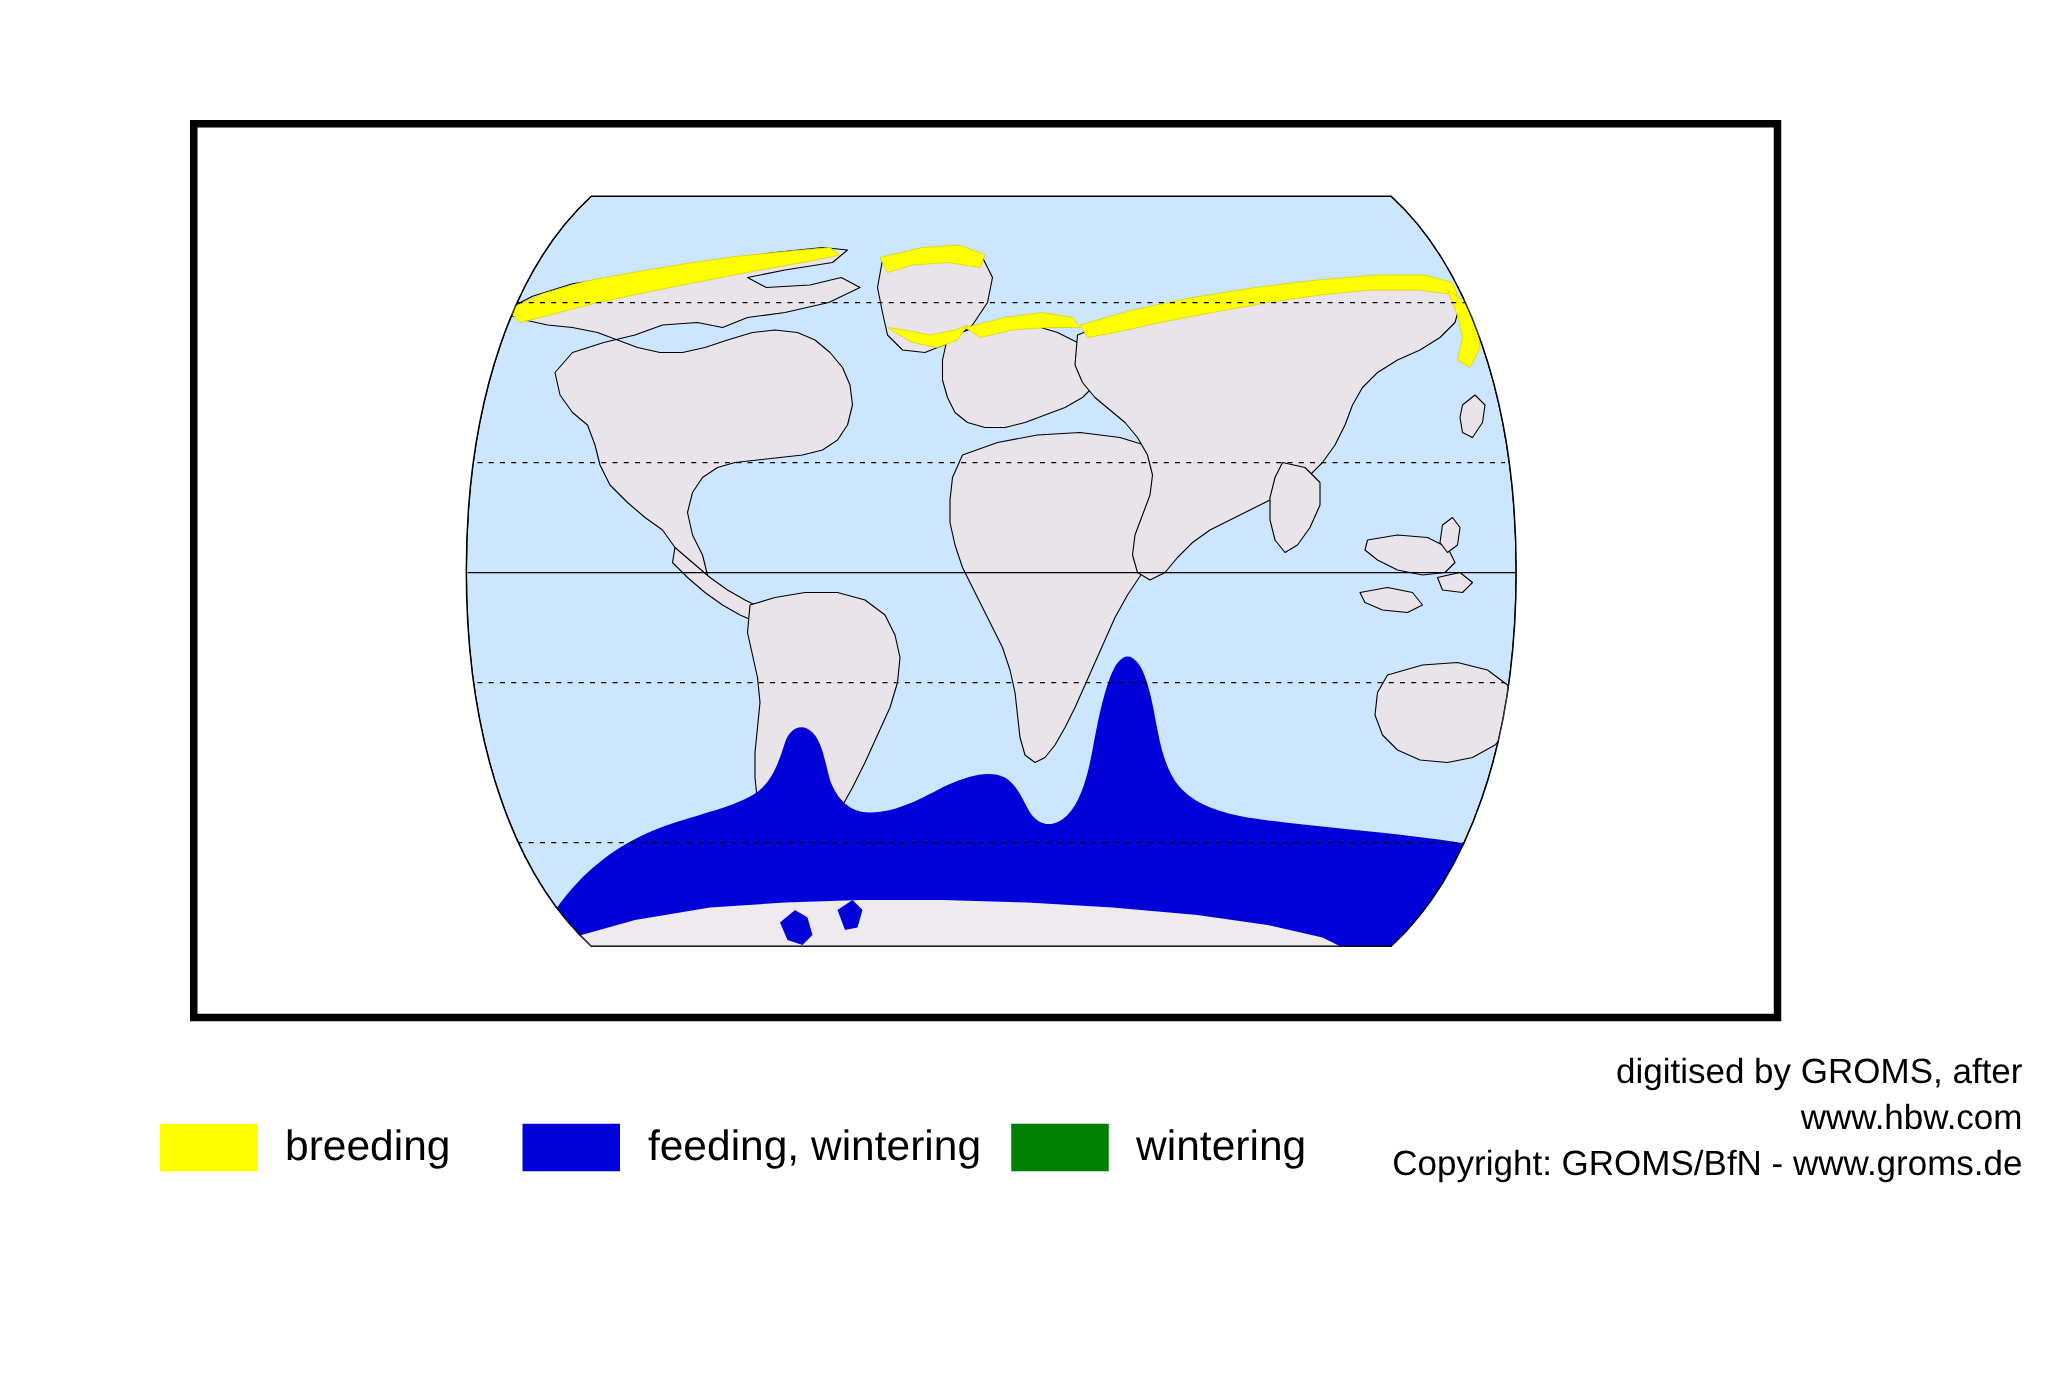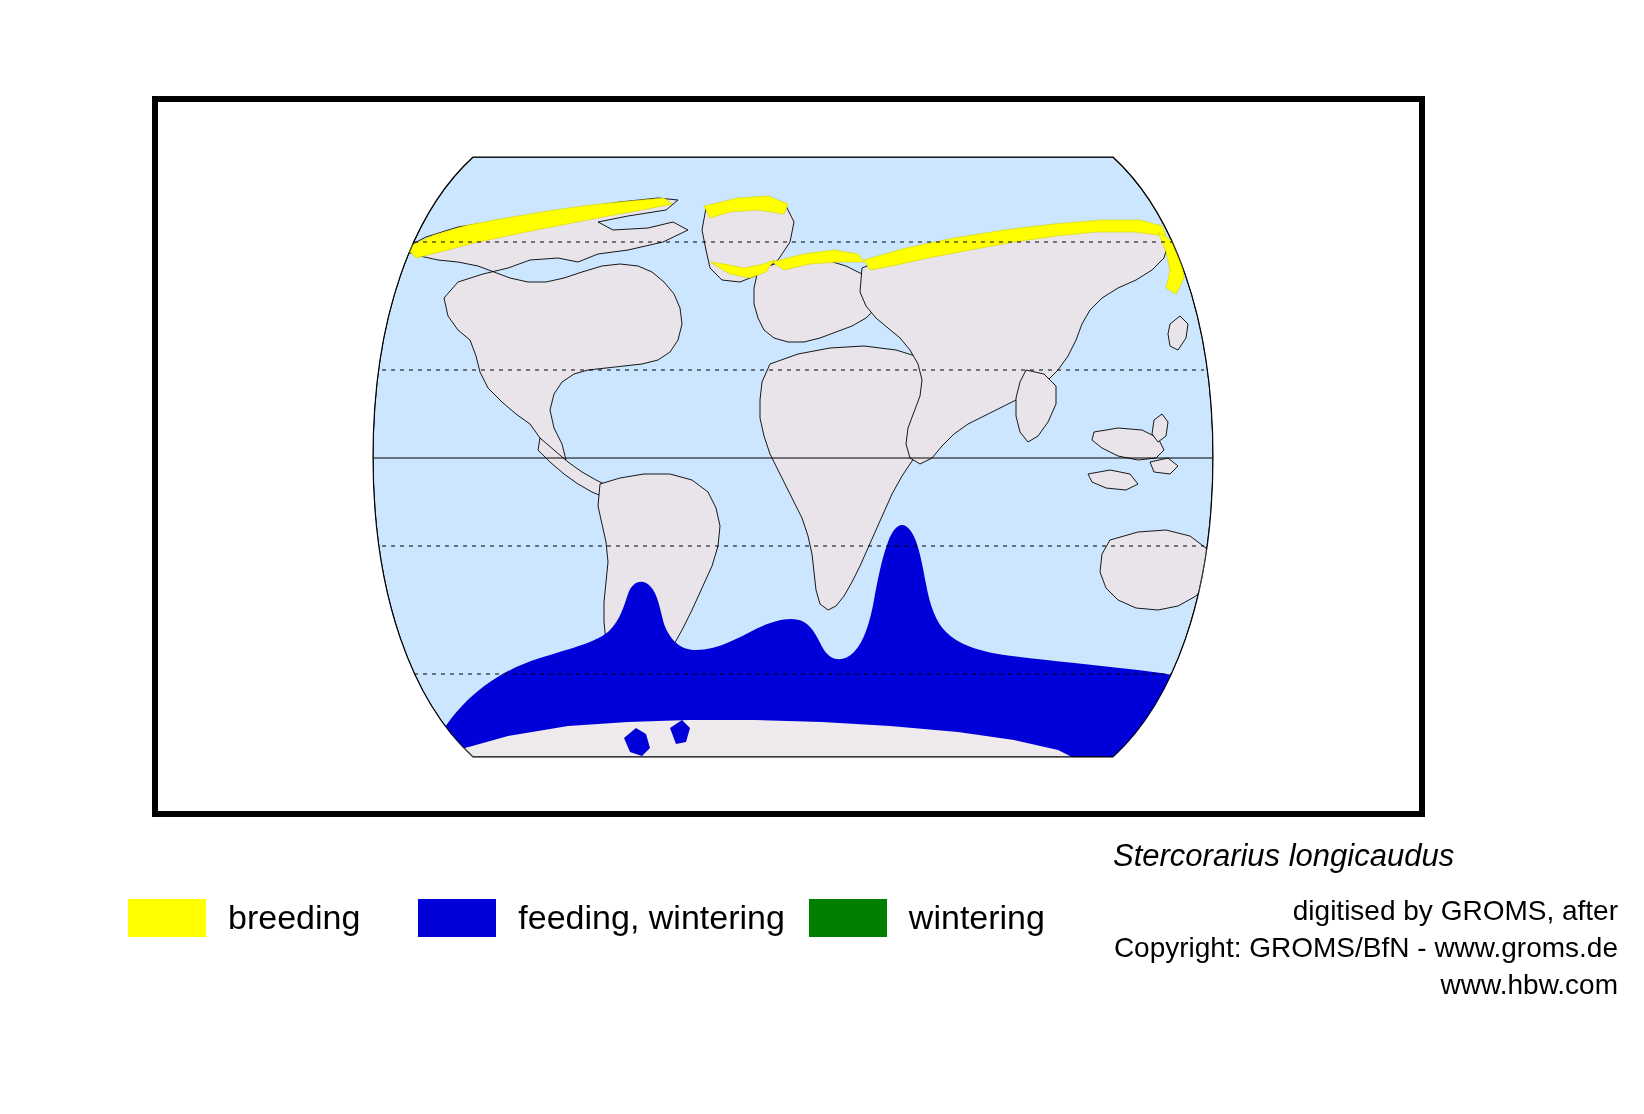--- a/index.html
+++ b/index.html
@@ -295,17 +295,16 @@
   </div>
 
   <div class="legend-item" id="legend-item-resident">
     <span class="legend-swatch" style="background:#008000"></span>
     <span class="legend-label">wintering</span>
   </div>
 
 </div>
 
 <div id="attribution">
-  <div id="species-name">Stercorarius longicaudus</div>
   <div class="credit-line">digitised by GROMS, after</div>
+  <div class="credit-line">www.hbw.com</div>
   <div class="credit-line">Copyright: GROMS/BfN - www.groms.de</div>
-  <div class="credit-line">www.hbw.com</div>
 </div>
 
 </body></html>

